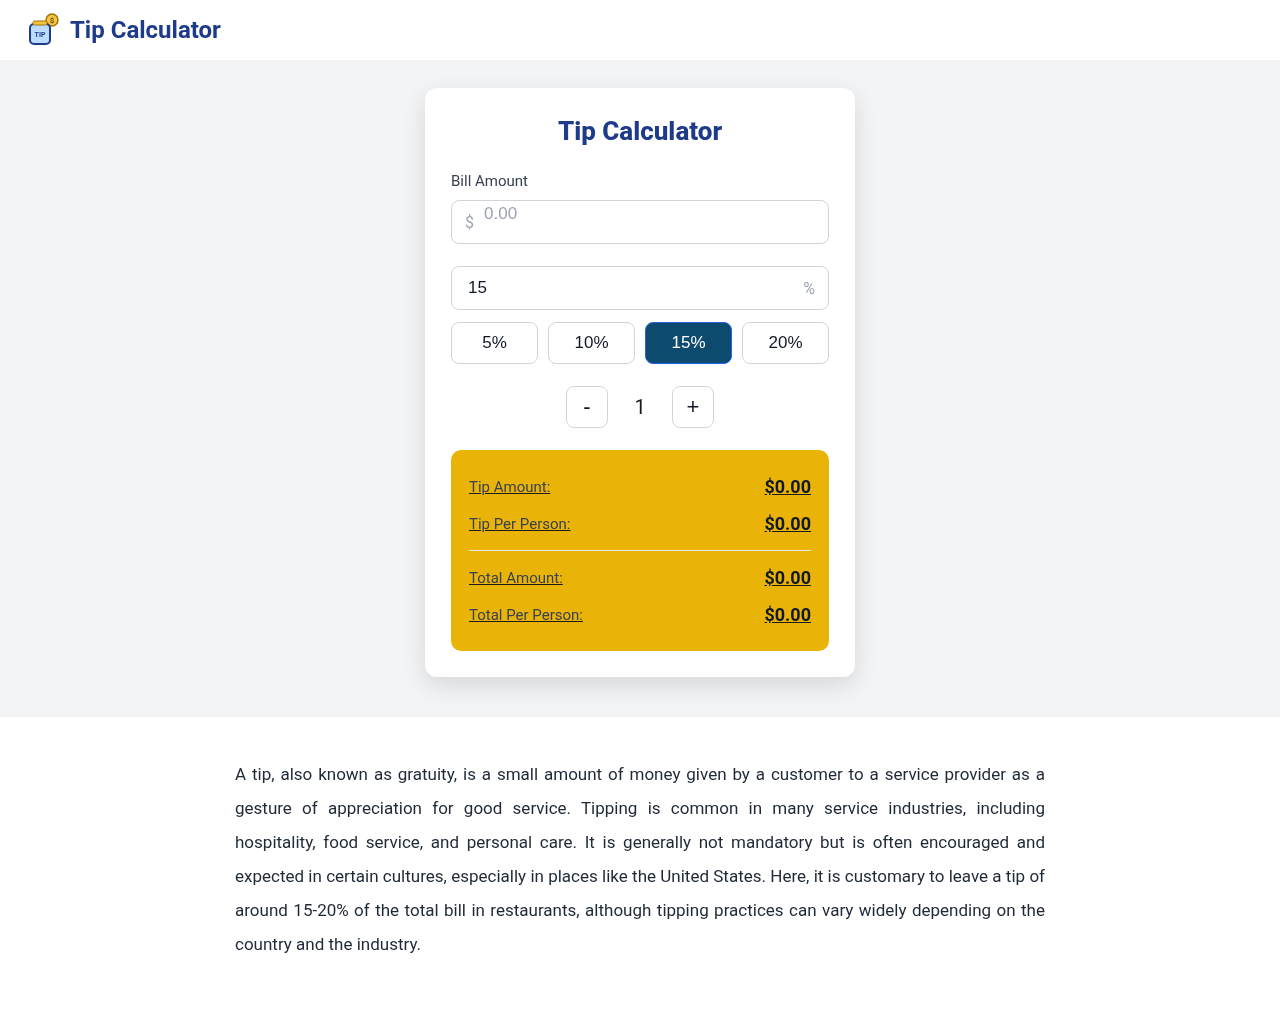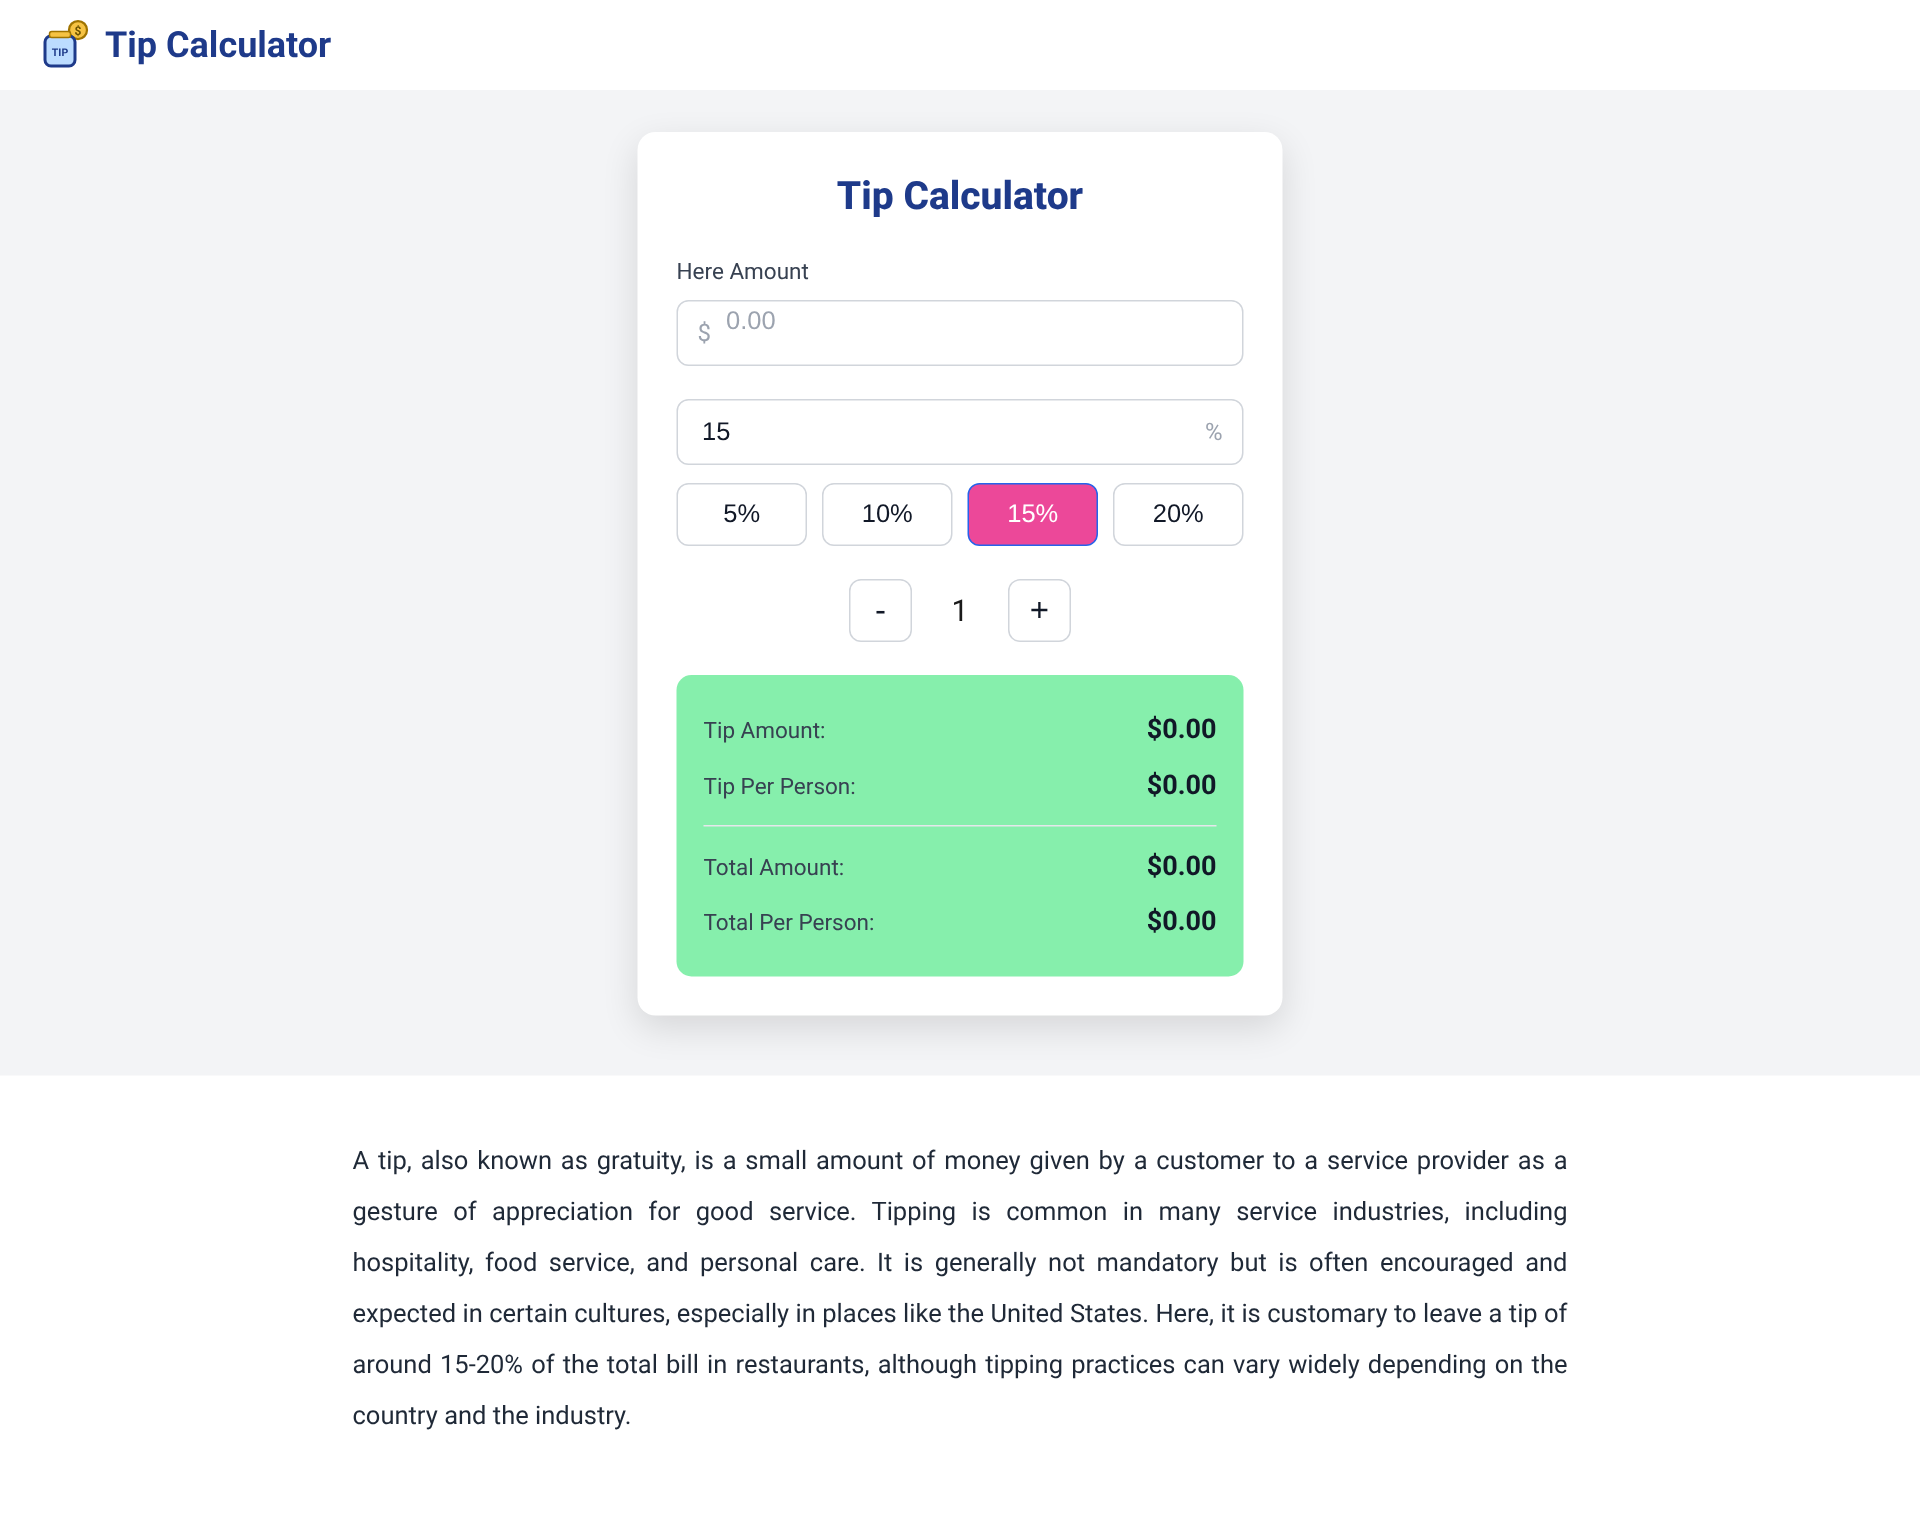--- a/index.html
+++ b/index.html
@@ -104,21 +104,21 @@
     .preset-btn {
       height: 42px;
       border: 1px solid #d1d5db;
       border-radius: 8px;
       background: #ffffff;
       font-size: 17px;
       color: #111827;
       cursor: pointer;
     }
     .preset-btn.active {
-      background: #ec4899;
+      background: #0c4a6e;
       border-color: #2563eb;
       color: #ffffff;
     }
     .people-block {
       margin-bottom: 22px;
     }
     .stepper {
       display: flex;
       justify-content: center;
       align-items: center;
@@ -134,23 +134,24 @@
       font-size: 22px;
       color: #111827;
       cursor: pointer;
     }
     .people-val {
       font-size: 20px;
       min-width: 20px;
       text-align: center;
     }
     .results {
-      background: #86efac;
+      background: #eab308;
       border-radius: 10px;
       padding: 18px 18px;
+      text-decoration: underline;
     }
     .result-row {
       display: flex;
       justify-content: space-between;
       align-items: center;
       padding: 8px 0;
     }
     .result-label {
       font-size: 15px;
       color: #374151;
@@ -198,21 +199,21 @@
         <text x="16" y="25" font-size="7" font-weight="bold" text-anchor="middle" fill="#1e3a8a">TIP</text>
       </svg>
     </span>
     <span class="header-title">Tip Calculator</span>
   </div>
 
   <div class="hero">
     <div class="card">
       <h1 class="card-title">Tip Calculator</h1>
 
-      <label class="field-label">Here Amount</label>
+      <label class="field-label">Bill Amount</label>
       <div class="input-group">
         <span class="input-prefix">$</span>
         <input class="text-input" type="text" placeholder="0.00" style="">
       </div>
 
       <div class="tip-percent-block">
         <div class="input-group" style="margin-bottom:0">
           <input class="text-input pct" type="text" value="15" style="">
           <span class="input-suffix">%</span>
         </div>

